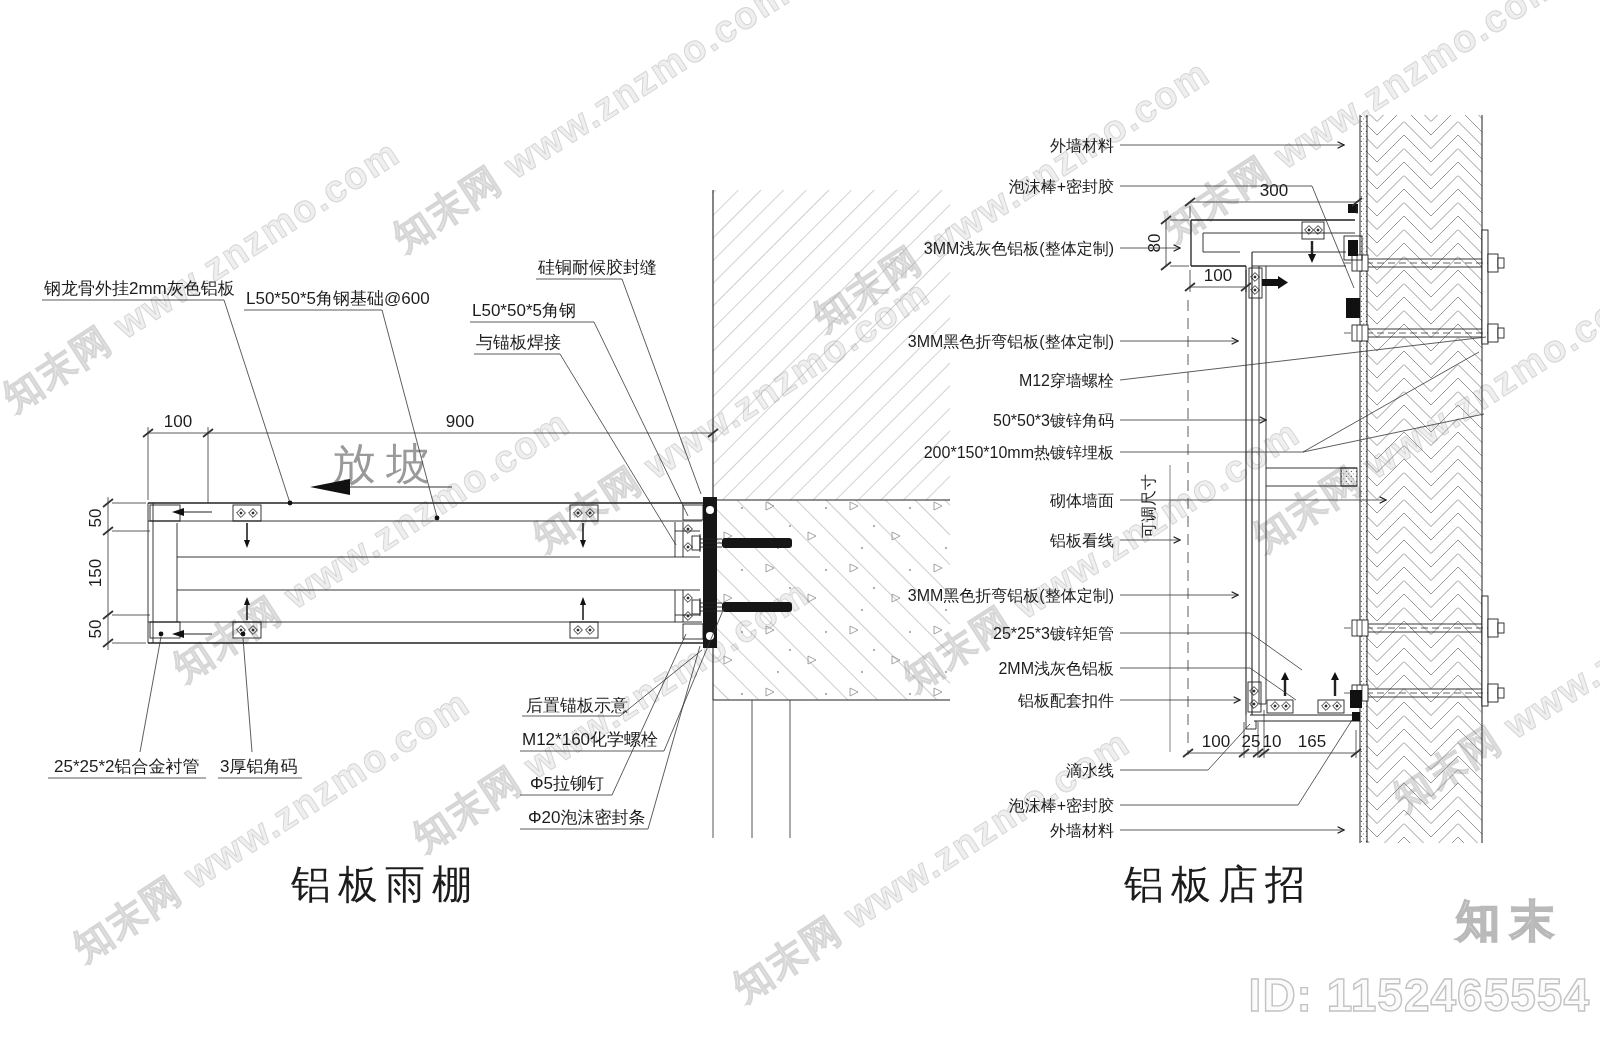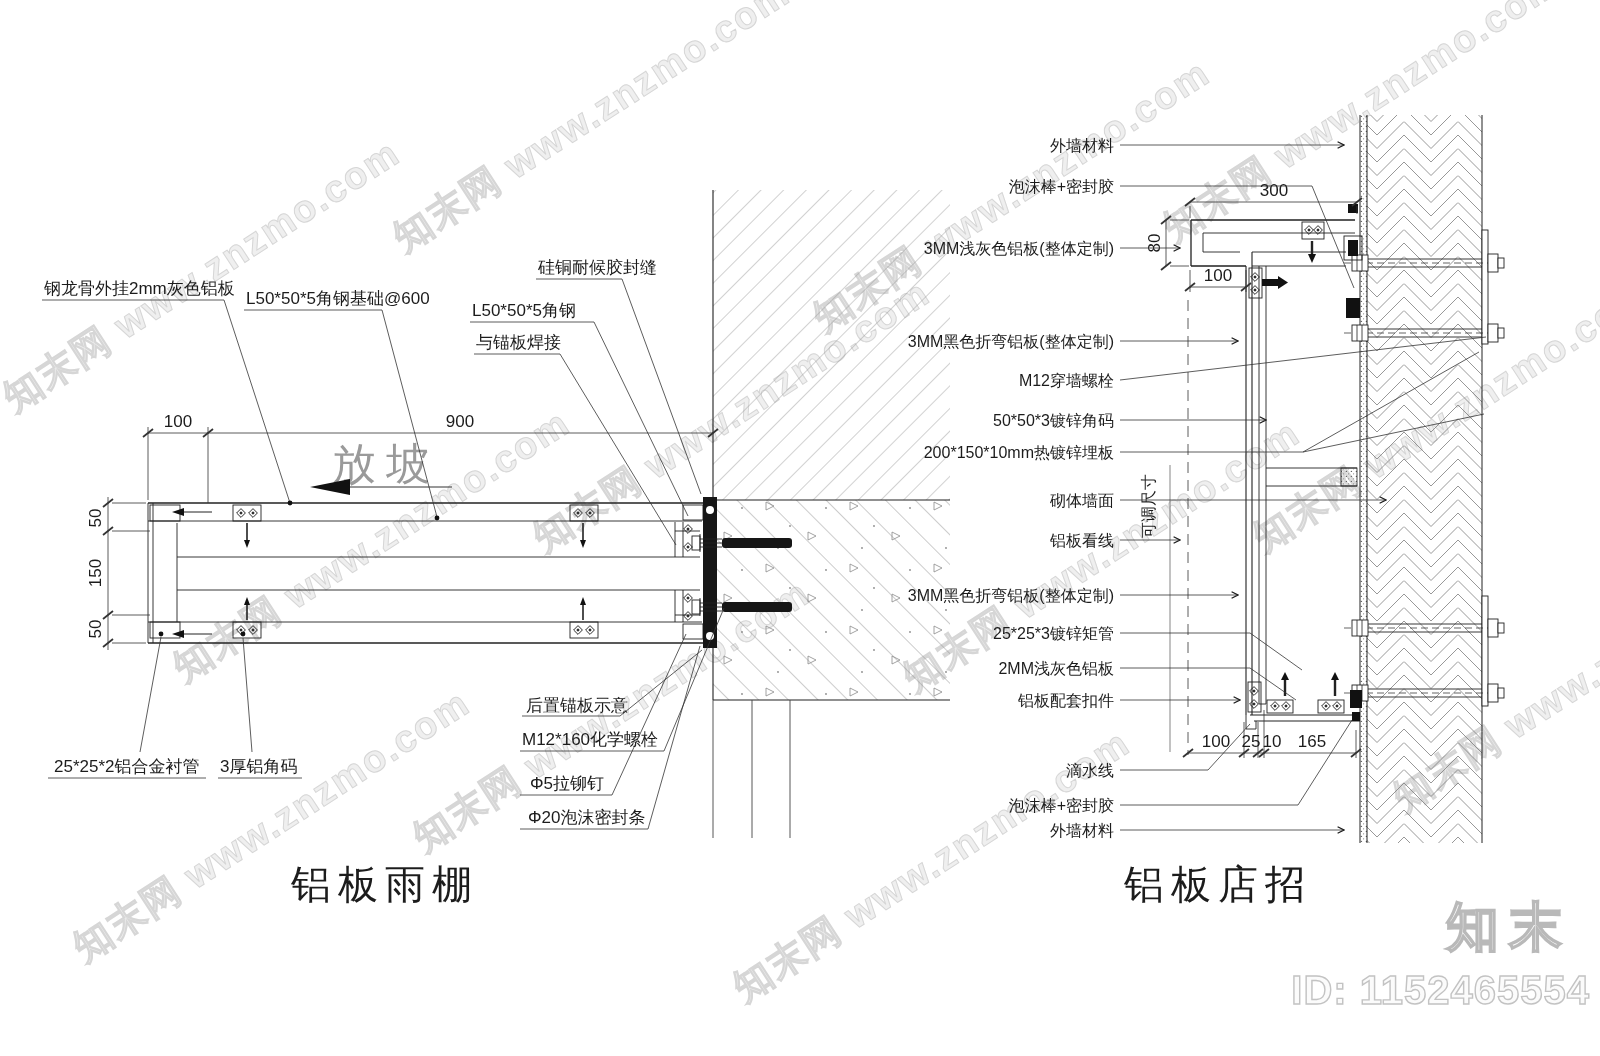--- a/index.html
+++ b/index.html
@@ -8,23 +8,23 @@
   .wm{position:absolute;white-space:nowrap;font-size:38px;font-weight:bold;
       color:#efefef;-webkit-text-stroke:1px #d6d6d6;transform:rotate(-33deg);
       pointer-events:none;z-index:1;letter-spacing:2px;}
   svg.draw{position:absolute;left:0;top:0;z-index:2;}
   svg text{font-family:"Liberation Sans",sans-serif;fill:#1c1c1c;}
   .lbl{font-size:17px;}
   .lblr{font-size:16px;}
   .dim{font-size:17px;}
   .big{font-size:40px;letter-spacing:7px;}
   .slope{font-size:44px;fill:#9a9a9a;letter-spacing:10px;}
-  .logo{position:absolute;right:28px;top:892px;z-index:3;font-size:53px;font-weight:bold;
+  .logo{position:absolute;right:36px;top:892px;z-index:3;font-size:44px;font-weight:bold;
         color:#fbfbfb;-webkit-text-stroke:1.6px #b9b9b9;letter-spacing:10px;}
-  .idtag{position:absolute;right:10px;top:968px;z-index:3;font-size:40px;font-weight:bold;
+  .idtag{position:absolute;right:10px;top:968px;z-index:3;font-size:46px;font-weight:bold;
         color:#fbfbfb;-webkit-text-stroke:1.4px #c3c3c3;letter-spacing:1px;}
 </style>
 </head>
 <body>
 
 <div class="page">
 
   <div class="wm" style="left:-30px;top:250px">知末网 www.znzmo.com</div>
   <div class="wm" style="left:140px;top:520px">知末网 www.znzmo.com</div>
   <div class="wm" style="left:40px;top:800px">知末网 www.znzmo.com</div>

